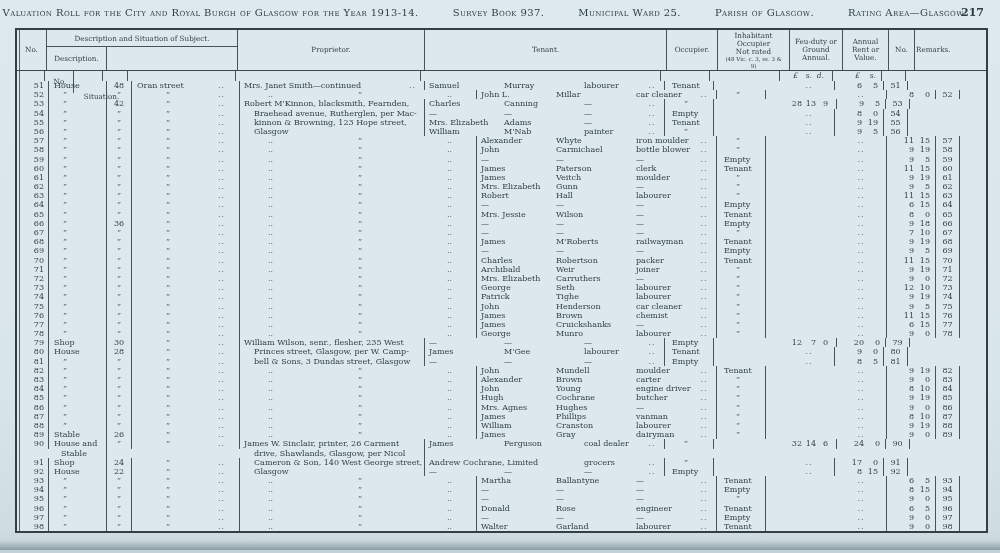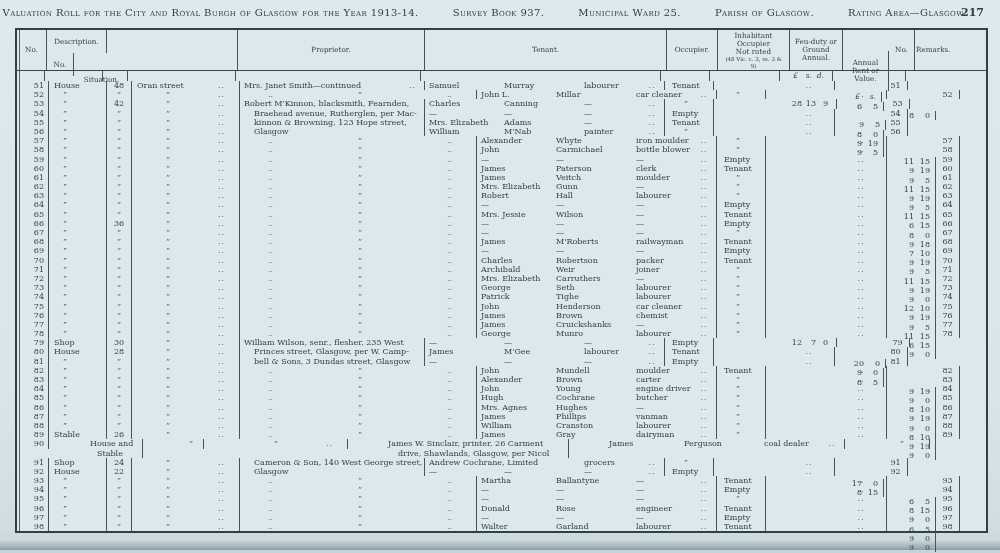--- a/index.html
+++ b/index.html
@@ -41,40 +41,40 @@
   .money-row{display:flex;height:10px;font-size:7.5px;font-style:italic;color:#35474f;}
   .money-row .bcell{height:10px;}
   .mflex{display:flex;padding-left:2px;}
   .m1{width:16px;text-align:right;} .m2{width:14px;text-align:right;} .m3{width:12px;text-align:right;}
   .aflex{display:flex;justify-content:flex-end;padding-right:5px;}
   .a1{width:22px;text-align:right;} .a2{width:16px;text-align:right;}
 
   
   .tbody{font-size:8px;line-height:9.2px;white-space:nowrap;}
   .trow{display:flex;height:9.2px;align-items:flex-start;}
-  .trow.h2{height:18.4px;gap:36px;}
+  .trow.h2{height:18.4px;}
   .ln{line-height:9.2px;}
   .num{text-align:right;padding-right:4px;}
   .c-desc .ln{padding-left:5px;} .c-desc .ln.dit{padding-left:14px;} .c-desc .ln.ind{padding-left:12px;}
   .c-stno{text-align:center;}
   .c-sit{display:flex;justify-content:space-between;padding-right:0;}
   .c-sit .txt{padding-left:5px;} .c-sit .txt.dit{padding-left:34px;}
   .c-sit .sdots{padding-right:14px;letter-spacing:1px;}
   .c-prop{position:relative;}
   .pln{padding-left:4px;line-height:9.2px;} .pln.ind{padding-left:14px;}
   .pdots{position:absolute;right:8px;top:0;letter-spacing:1px;}
   .pdit{display:flex;justify-content:space-between;padding:0 24px 0 28px;}
   .c-ten{display:flex;}
   .tf{width:75px;padding-left:4px;} .tl{width:80px;} .to{width:56px;}
   .tfull{width:155px;padding-left:4px;}
   .tdots{flex:1;text-align:center;letter-spacing:1px;}
   .c-occ .ln{padding-left:7px;} .c-occ .ln.dit{padding-left:19px;}
   .c-feu{display:flex;}
   .fdots{width:100%;text-align:center;letter-spacing:1px;}
-  .c-ann{display:flex;justify-content:flex-end;padding-right:5px;margin-top:21px;}
+  .c-ann{display:flex;justify-content:flex-end;padding-right:5px;}
   .c-no2{text-align:center;}
   .dit{color:#3c4f57;}
 
   .page-edge{position:absolute;left:0;right:0;bottom:3px;height:10px;
      background:linear-gradient(180deg,rgba(110,130,138,0) 0%,rgba(75,95,104,.30) 70%,rgba(60,78,86,.42) 100%);}
 </style>
 </head>
 <body>
 
 <div class="page">
@@ -86,20 +86,21 @@
       <span class="seg">Parish of Glasgow.</span>
       <span class="seg">Rating Area—Glasgow.</span>
     </div>
   <div class="page-number">217</div>
 
   <div class="vtable">
 
     <div class="thead">
       <div class="hc bcell c-no">No.</div>
       <div class="hgroup">
+        <div class="hg-top">Description and Situation of Subject.</div>
         <div class="hg-bot">
           <div class="hc bcell c-desc">Description.</div>
           <div class="hc bcell c-stno">No.</div>
           <div class="hc c-sit" style="border-right:none;justify-content:center;display:flex;">Situation.</div>
         </div>
       </div>
       <div class="hc bcell c-prop">Proprietor.</div>
       <div class="hc bcell c-ten">Tenant.</div>
       <div class="hc bcell c-occ">Occupier.</div>
       <div class="hc bcell c-inh">

